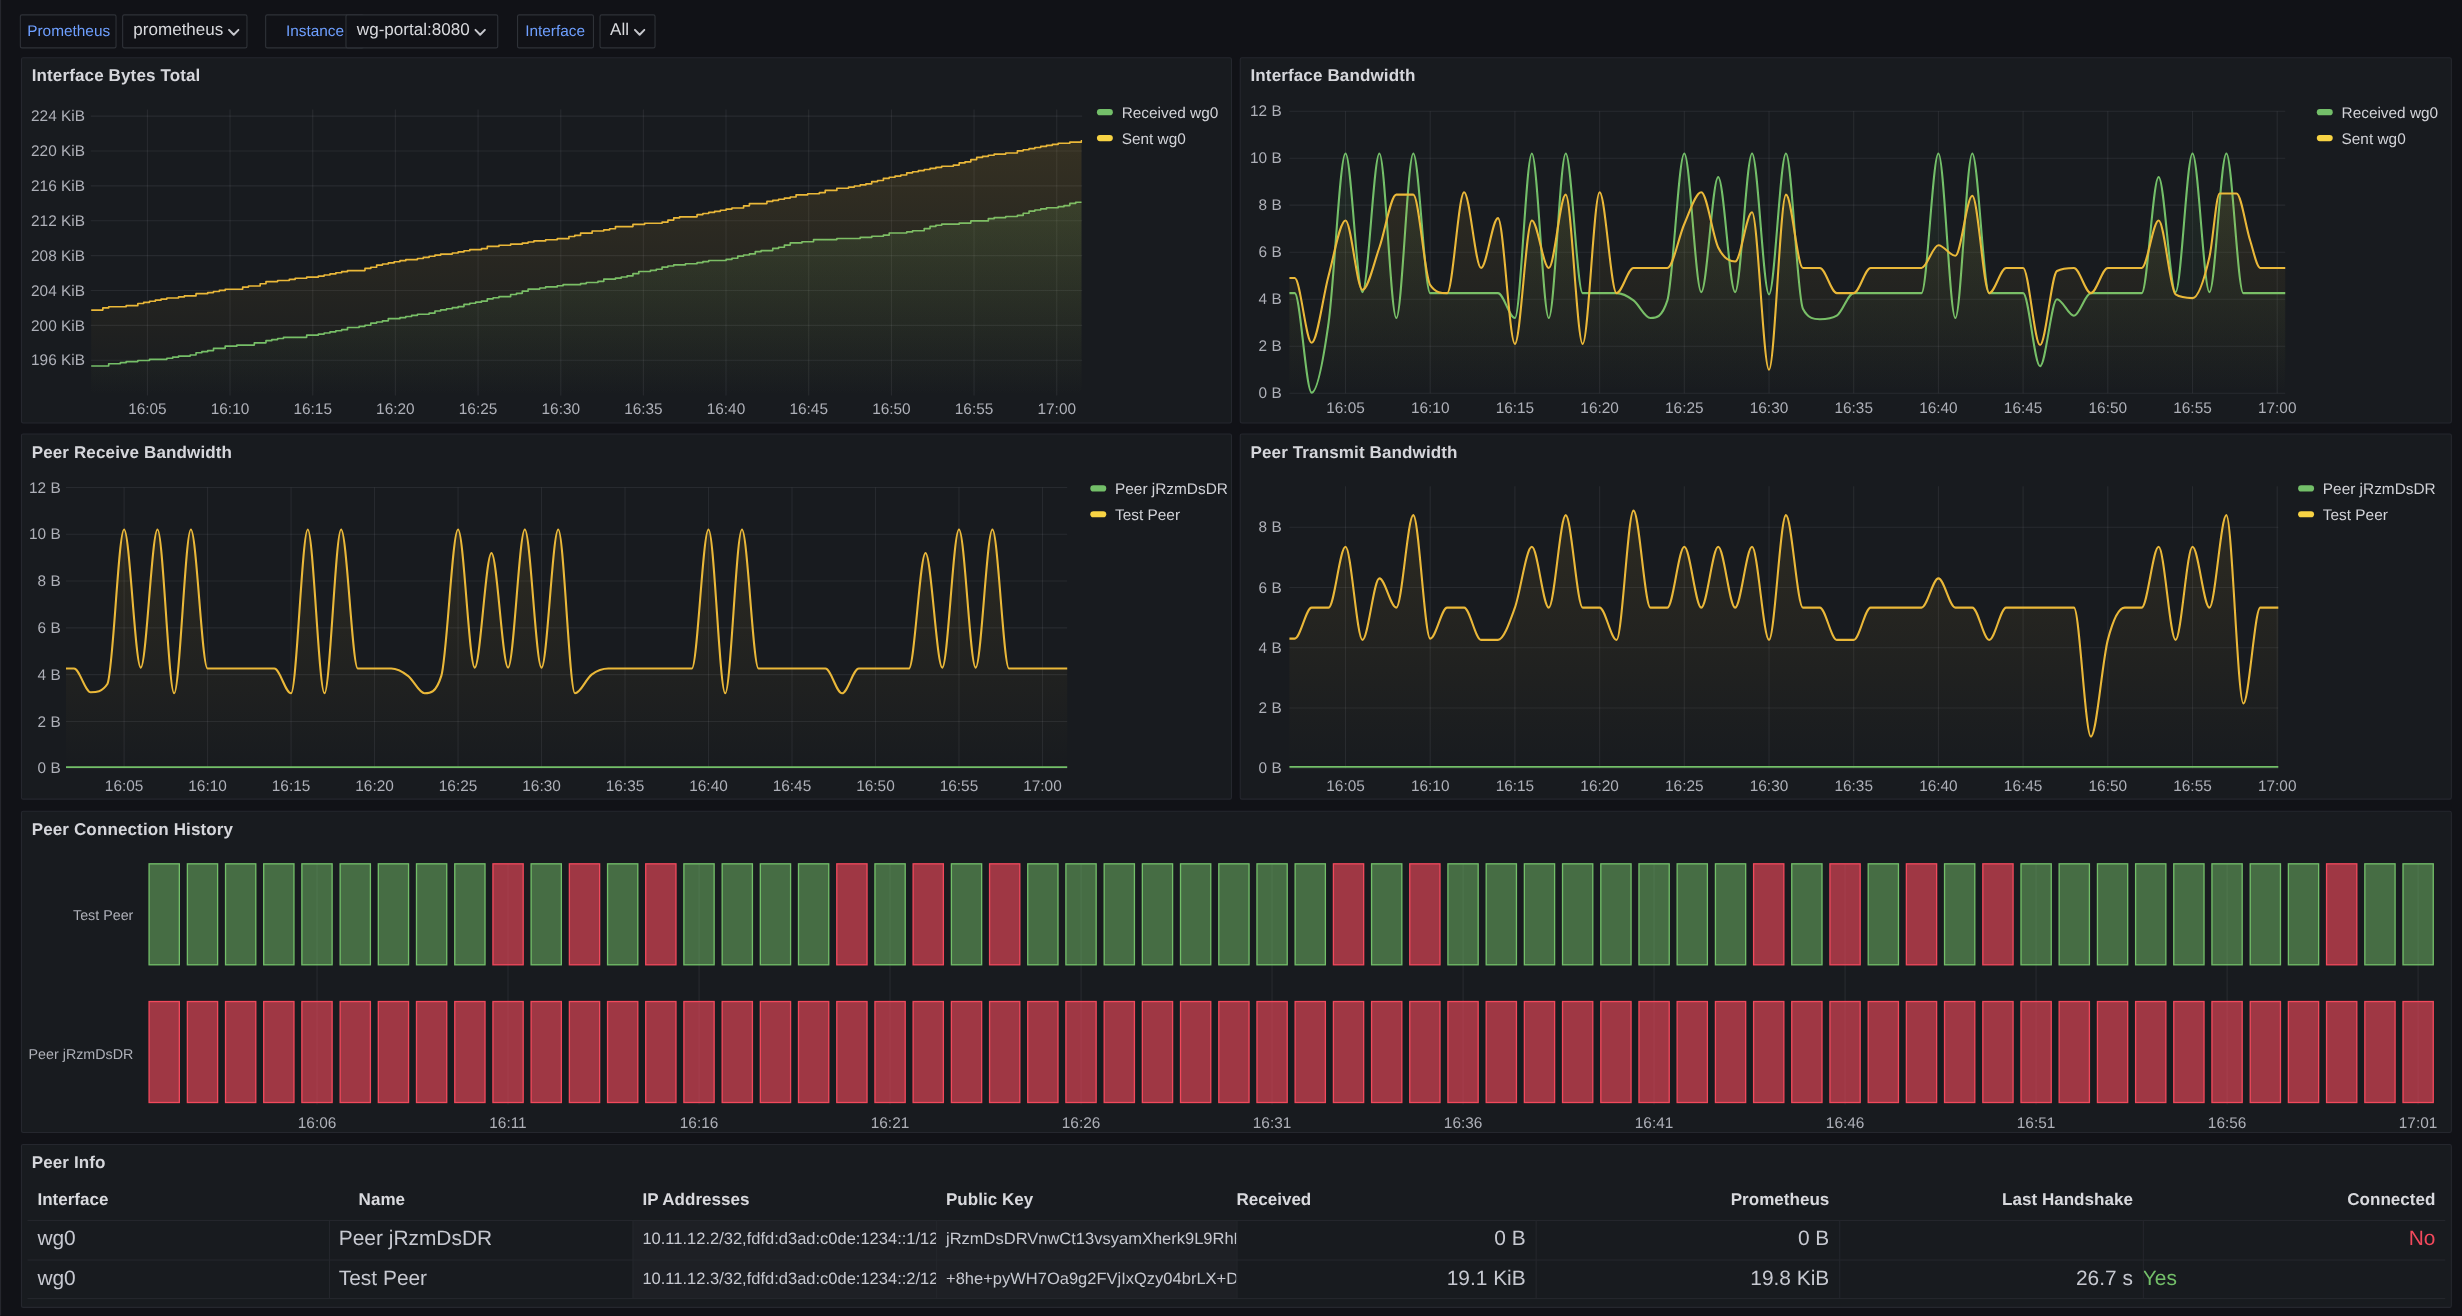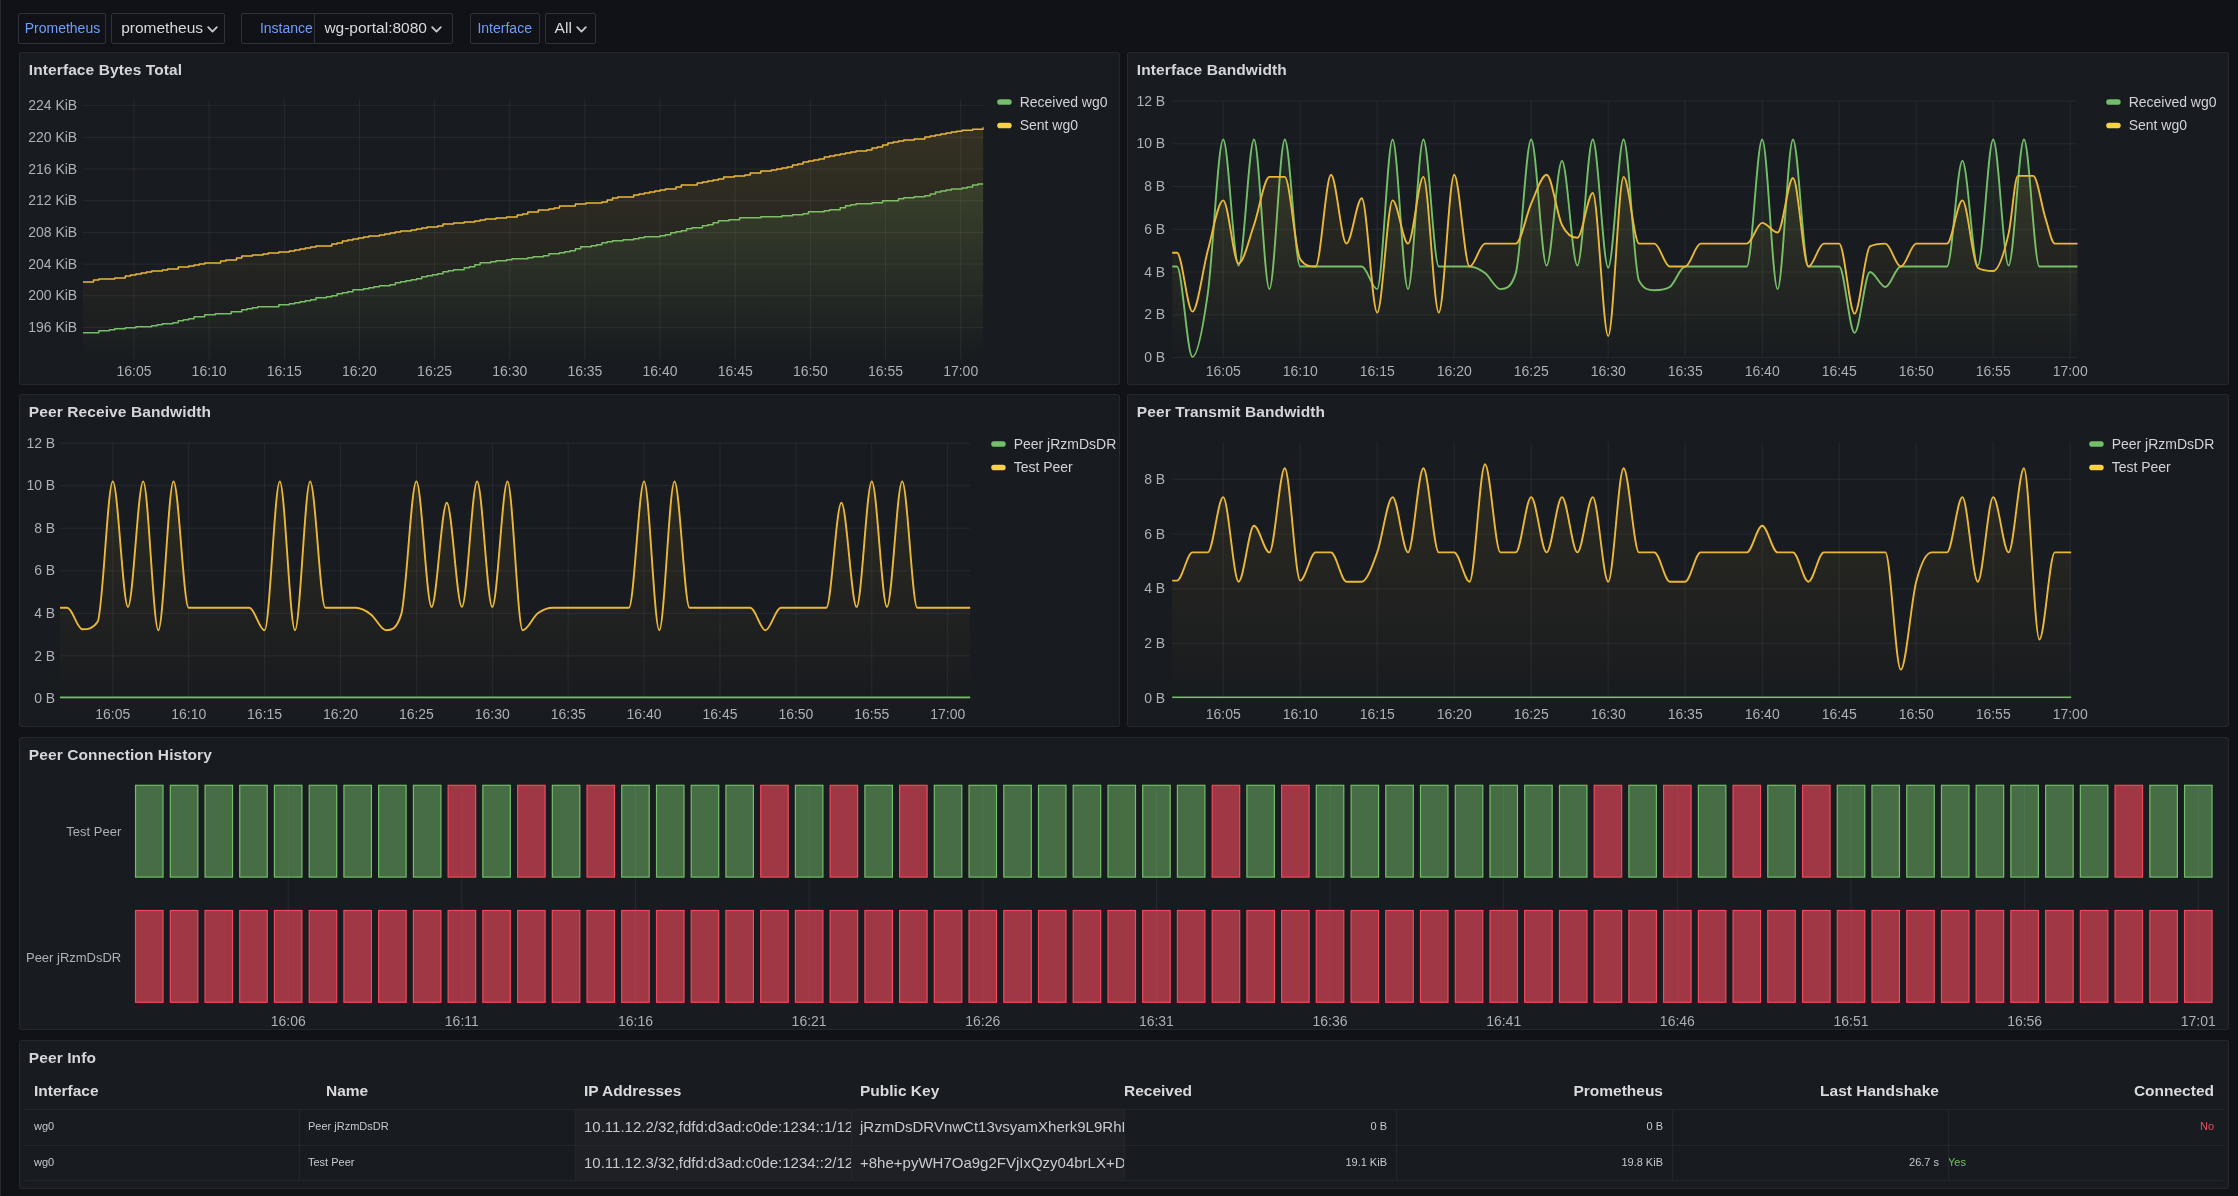--- a/index.html
+++ b/index.html
@@ -6,21 +6,21 @@
 .panel{position:absolute;background:#181b1f;border:1px solid #25272e;border-radius:2px}
 .ptitle{position:absolute;left:9px;top:8px;font-size:15.5px;font-weight:600;color:#d5d6db;letter-spacing:.1px}
 .ov{position:absolute}
 .ax{font:14px "Liberation Sans",sans-serif;fill:#aeb0b8}
 .leg{font:14px "Liberation Sans",sans-serif;fill:#d2d3d8}
 .rowlab{font:13px "Liberation Sans",sans-serif;fill:#aeb0b8}
 .tbox{position:absolute;top:12.5px;height:31px;border:1px solid #2f3238;border-radius:2px;
  background:#111217;display:flex;align-items:center;justify-content:center;gap:7px}
 .tbox .blue{color:#6e9fff;font-size:14px;font-weight:500;white-space:nowrap}
 .tbox .val{color:#d8d9dd;font-size:15.5px;font-weight:400;white-space:nowrap}
-.tcell{position:absolute;white-space:nowrap;overflow:hidden;font-size:11px;color:#c7c9d1}
+.tcell{position:absolute;white-space:nowrap;overflow:hidden;font-size:19px;color:#c7c9d1}
 .tcell.th{color:#d8d9dd;font-weight:600;font-size:15.5px}
 </style></head>
 <body>
 <div class="tbox" style="left:17.4px;width:88.1px;justify-content:center;padding:0 6px;gap:4px;">
     <span class="blue">Prometheus</span>
   </div>
 <div class="tbox" style="left:110.2px;width:113.39999999999999px;justify-content:flex-start;padding:0 0 0 9px;gap:4px;">
     <span class="val">prometheus</span>
     <svg width="11" height="7" style="flex:none;margin-top:2px">
       <path d="M1.2 1.2 L5.5 5.6 L9.8 1.2" fill="none" stroke="#c6c7cd" stroke-width="1.8" stroke-linecap="round" stroke-linejoin="round"></path>

